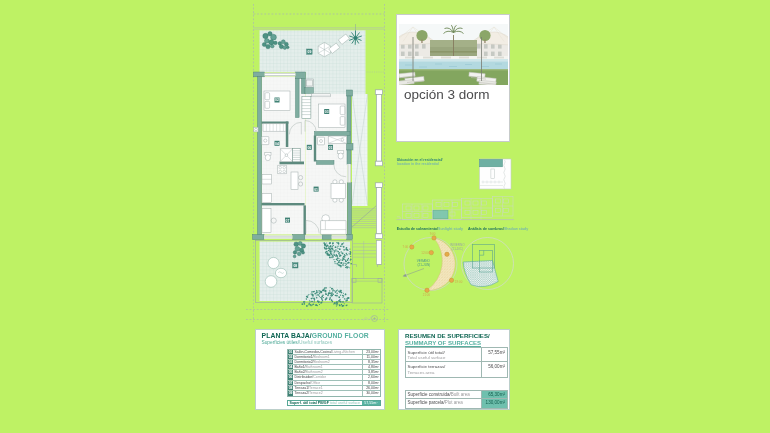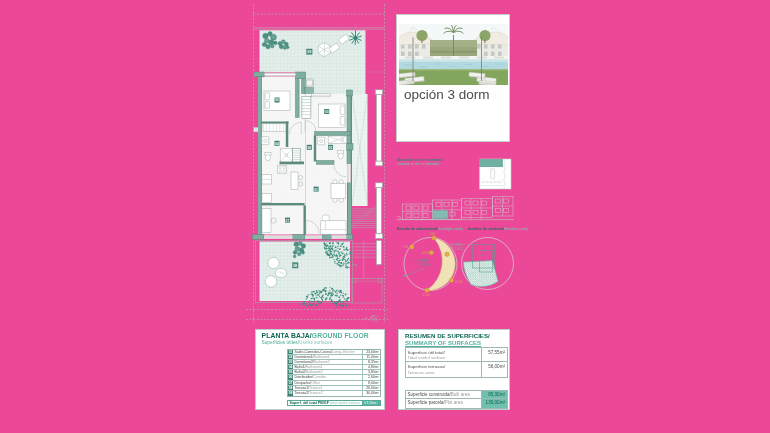--- a/index.html
+++ b/index.html
@@ -1,19 +1,19 @@
 <!DOCTYPE html>
 <html><head><meta charset="utf-8">
 <style>
 html,body{margin:0;padding:0;background:#fff;width:770px;height:433px;overflow:hidden}
 *{box-sizing:border-box;font-family:"Liberation Sans",sans-serif}
 .abs{position:absolute}
 </style></head>
 <body>
-<div style="position:relative;width:770px;height:433px;background:#ec4899">
+<div style="position:relative;width:770px;height:433px;background:#bef264">
 <svg class="abs" style="left:0;top:0" width="770" height="433" viewBox="0 0 770 433">
 <defs>
 <pattern id="tile" width="3.5" height="3.5" patternUnits="userSpaceOnUse">
 <rect width="3.5" height="3.5" fill="#e4eeeb"></rect>
 <path d="M0,0 H3.5 M0,0 V3.5" stroke="#bdd5ce" stroke-width="0.4" fill="none"></path>
 </pattern>
 <pattern id="tilef" width="3.5" height="3.5" patternUnits="userSpaceOnUse">
 <rect width="3.5" height="3.5" fill="#eef4f2"></rect>
 <path d="M0,0 H3.5 M0,0 V3.5" stroke="#d4e3df" stroke-width="0.4" fill="none"></path>
 </pattern>

